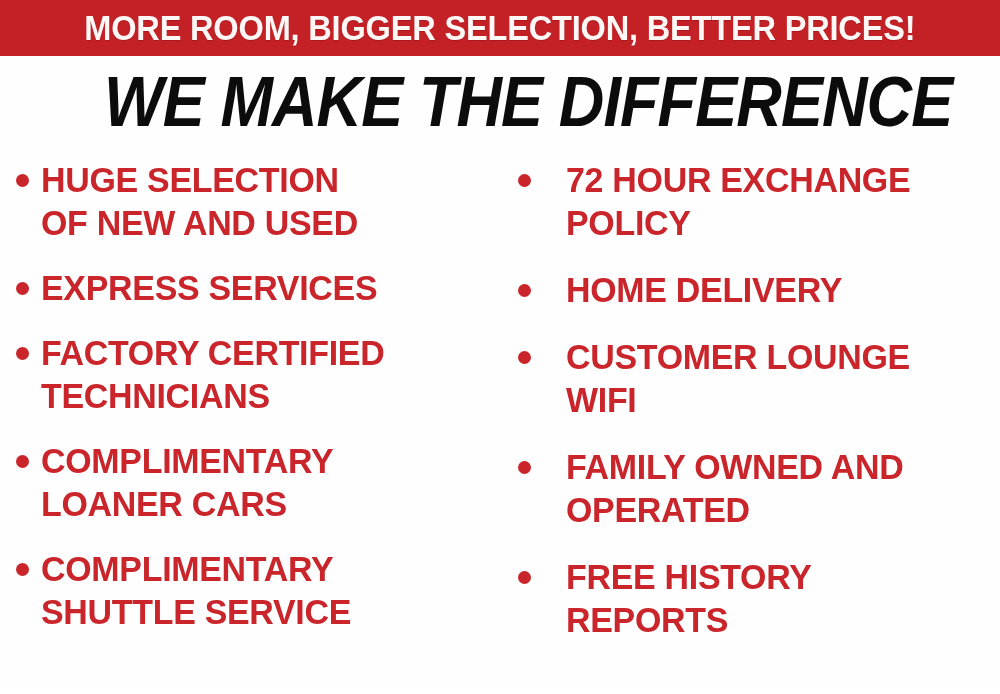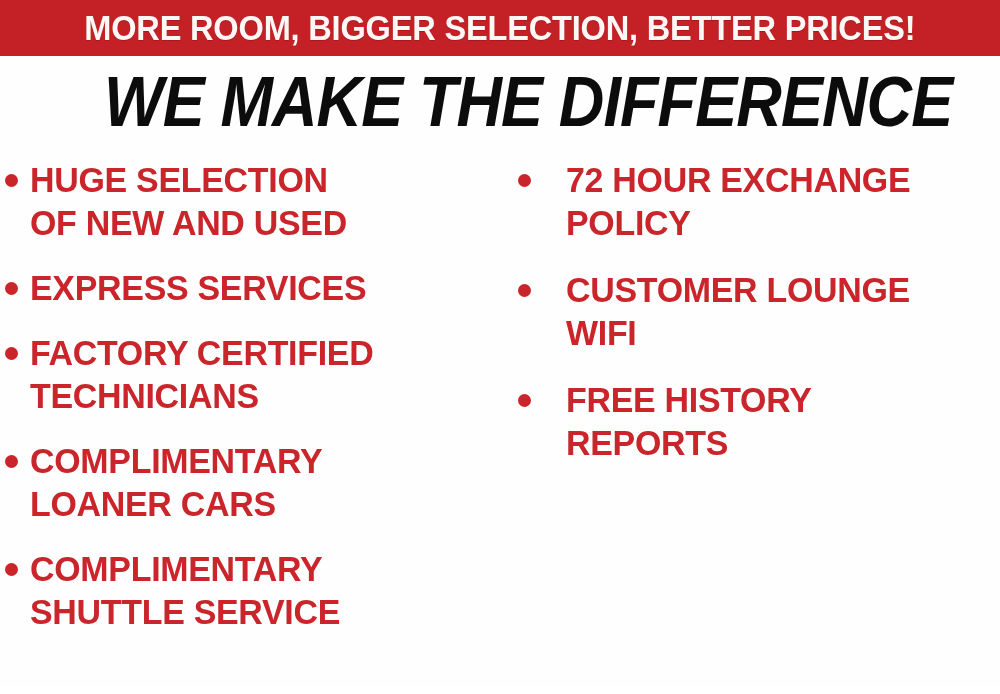--- a/index.html
+++ b/index.html
@@ -83,21 +83,21 @@
     height: 536px;
     display: flex;
     align-items: flex-start;
   }
   .col {
     position: relative;
     height: 536px;
   }
   .col-left {
     width: 500px;
-    padding-left: 5px;
+    padding-left: 16px;
     box-sizing: border-box;
   }
   .col-right {
     width: 500px;
     padding-left: 18px;
     box-sizing: border-box;
   }
 
   .bullet-item {
     display: flex;
@@ -177,28 +177,37 @@
     </div>
 
     <div class="col col-right">
 
       <div class="bullet-item">
         <span class="bullet-dot"></span>
         <span class="bullet-label">72 HOUR EXCHANGE
 POLICY</span>
       </div>
 
+      <div class="bullet-item">
+        <span class="bullet-dot"></span>
+        <span class="bullet-label">HOME DELIVERY</span>
+      </div>
 
       <div class="bullet-item">
         <span class="bullet-dot"></span>
         <span class="bullet-label">CUSTOMER LOUNGE
 WIFI</span>
       </div>
 
 
+      <div class="bullet-item">
+        <span class="bullet-dot"></span>
+        <span class="bullet-label">FAMILY OWNED AND
+OPERATED</span>
+      </div>
 
       <div class="bullet-item">
         <span class="bullet-dot"></span>
         <span class="bullet-label">FREE HISTORY
 REPORTS</span>
       </div>
 
     </div>
 
   </div>

